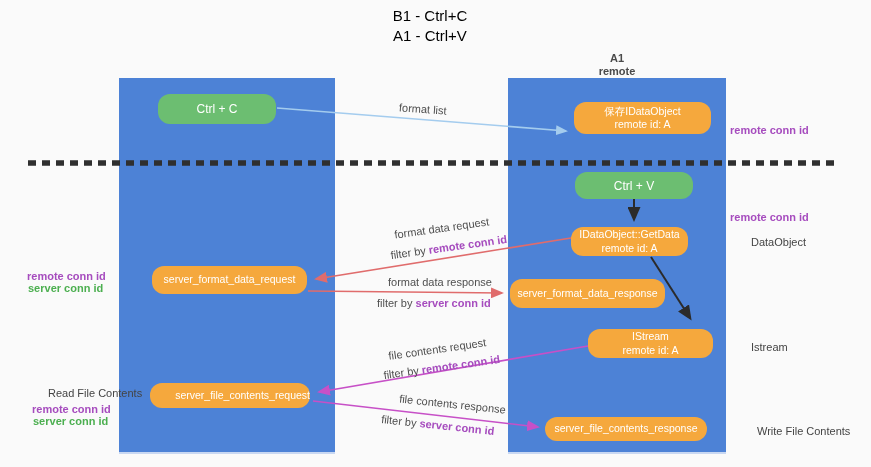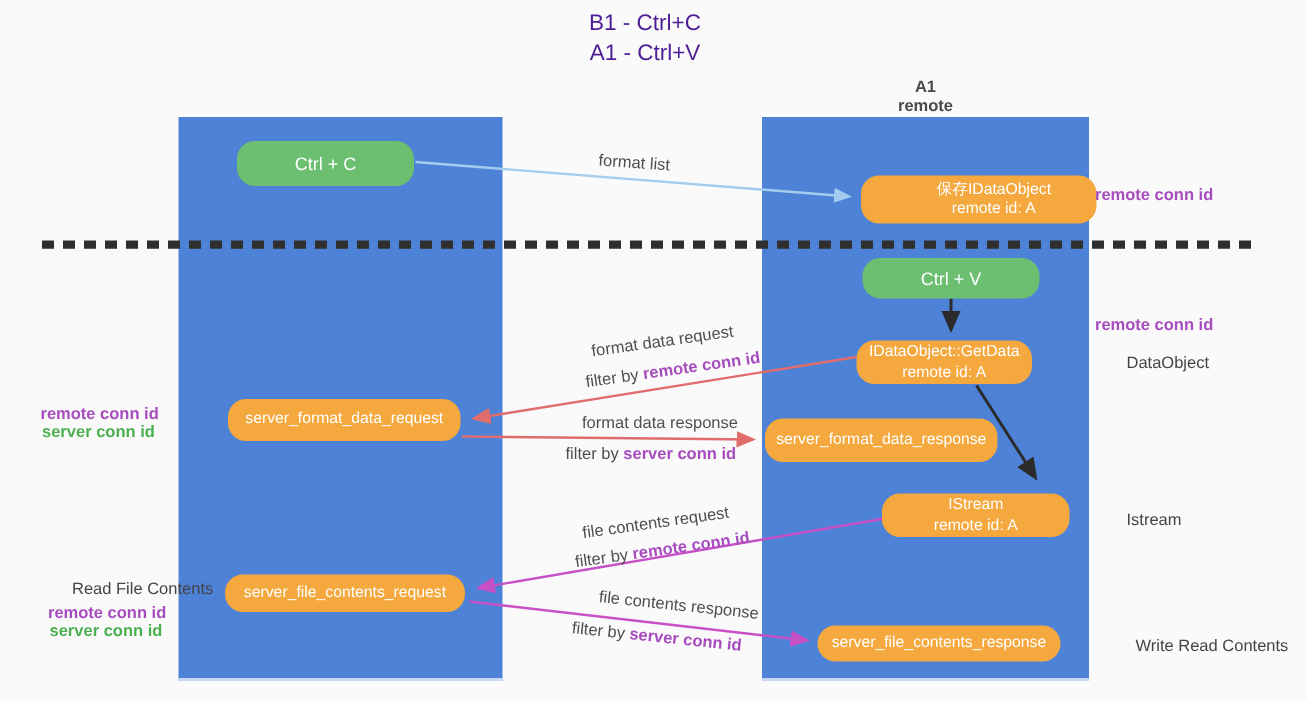--- a/index.html
+++ b/index.html
@@ -4,21 +4,21 @@
 <style>
   html,body{margin:0;padding:0;background:#fafafa;}
   .canvas{
     position:relative;width:871px;height:467px;overflow:hidden;
     background:#fafafa;
     font-family:"Liberation Sans","DejaVu Sans",sans-serif;
     color:#444;
   }
   .abs{position:absolute;}
   .title{
-    text-align:center;font-size:15px;line-height:20px;color:#4c1d95;
+    text-align:center;font-size:15px;line-height:20px;color:#000000;
   }
   .col{
     background:#4d82d6;border-bottom:2px solid #c9d8f2;
   }
   .col-header{
     text-align:center;font-size:11px;line-height:13px;color:#4a4a4a;
   }
   .box{
     display:flex;flex-direction:column;align-items:center;justify-content:center;
     text-align:center;color:#fff;z-index:3;border-radius:12px;
@@ -80,21 +80,21 @@
     <line x1="308" y1="291" x2="502" y2="293" stroke="#e06c6c" stroke-width="1.6" marker-end="url(#ah-salmon)"></line>
 
     <line x1="588" y1="346" x2="319" y2="392" stroke="#c750c7" stroke-width="1.6" marker-end="url(#ah-magenta)"></line>
     <line x1="313" y1="401" x2="538" y2="427" stroke="#c750c7" stroke-width="1.6" marker-end="url(#ah-magenta)"></line>
   </svg>
 
   <div class="abs box green" style="left:158px;top:94px;width:118px;height:30px;">
     <span>Ctrl + C</span>
   </div>
 
-  <div class="abs box orange" style="left:574px;top:117px;width:137px;height:32px;padding-left:20px;">
+  <div class="abs box orange" style="left:574px;top:102px;width:137px;height:32px;">
     <span>保存IDataObject</span>
     <span>remote id: A</span>
   </div>
 
   <div class="abs box green" style="left:575px;top:172px;width:118px;height:27px;text-align:right;">
     <span>Ctrl + V</span>
   </div>
 
   <div class="abs box orange" style="left:571px;top:227px;width:117px;height:29px;">
     <span>IDataObject::GetData</span>
@@ -107,21 +107,21 @@
 
   <div class="abs box orange" style="left:510px;top:279px;width:155px;height:29px;">
     <span>server_format_data_response</span>
   </div>
 
   <div class="abs box orange" style="left:588px;top:329px;width:125px;height:29px;">
     <span>IStream</span>
     <span>remote id: A</span>
   </div>
 
-  <div class="abs box orange" style="left:150px;top:383px;width:160px;height:25px;">
+  <div class="abs box orange" style="left:150px;top:383px;width:160px;height:25px;align-items:flex-end;">
     <span>server_file_contents_request</span>
   </div>
 
   <div class="abs box orange" style="left:545px;top:417px;width:162px;height:24px;">
     <span>server_file_contents_response</span>
   </div>
 
   <div class="abs lbl" style="left:399px;top:103px;transform:rotate(4deg);">format list</div>
 
   <div class="abs lbl" style="left:394px;top:222px;transform:rotate(-8deg);">format data request</div>
@@ -133,21 +133,21 @@
   <div class="abs lbl" style="left:388px;top:343px;transform:rotate(-8deg);">file contents request</div>
   <div class="abs lbl" style="left:383px;top:361px;transform:rotate(-8deg);"><span>filter by </span><b class="purple">remote conn id</b></div>
 
   <div class="abs lbl" style="left:399px;top:398px;transform:rotate(6deg);">file contents response</div>
   <div class="abs lbl" style="left:381px;top:419px;transform:rotate(6deg);"><span>filter by </span><b class="purple">server conn id</b></div>
 
   <div class="abs lbl purple" style="left:730px;top:124px;">remote conn id</div>
   <div class="abs lbl purple" style="left:730px;top:211px;">remote conn id</div>
   <div class="abs lbl dark" style="left:731px;top:236px;">DataObject</div>
   <div class="abs lbl dark" style="left:731px;top:341px;">Istream</div>
-  <div class="abs lbl dark" style="left:737px;top:425px;">Write Read Contents</div>
+  <div class="abs lbl dark" style="left:737px;top:425px;">Write File Contents</div>
 
   <div class="abs lbl purple" style="left:27px;top:270px;">remote conn id</div>
   <div class="abs lbl green" style="left:28px;top:282px;">server conn id</div>
   <div class="abs lbl dark" style="left:28px;top:387px;">Read File Contents</div>
   <div class="abs lbl purple" style="left:32px;top:403px;">remote conn id</div>
   <div class="abs lbl green" style="left:33px;top:415px;">server conn id</div>
 
 </div>
 
 </body></html>

